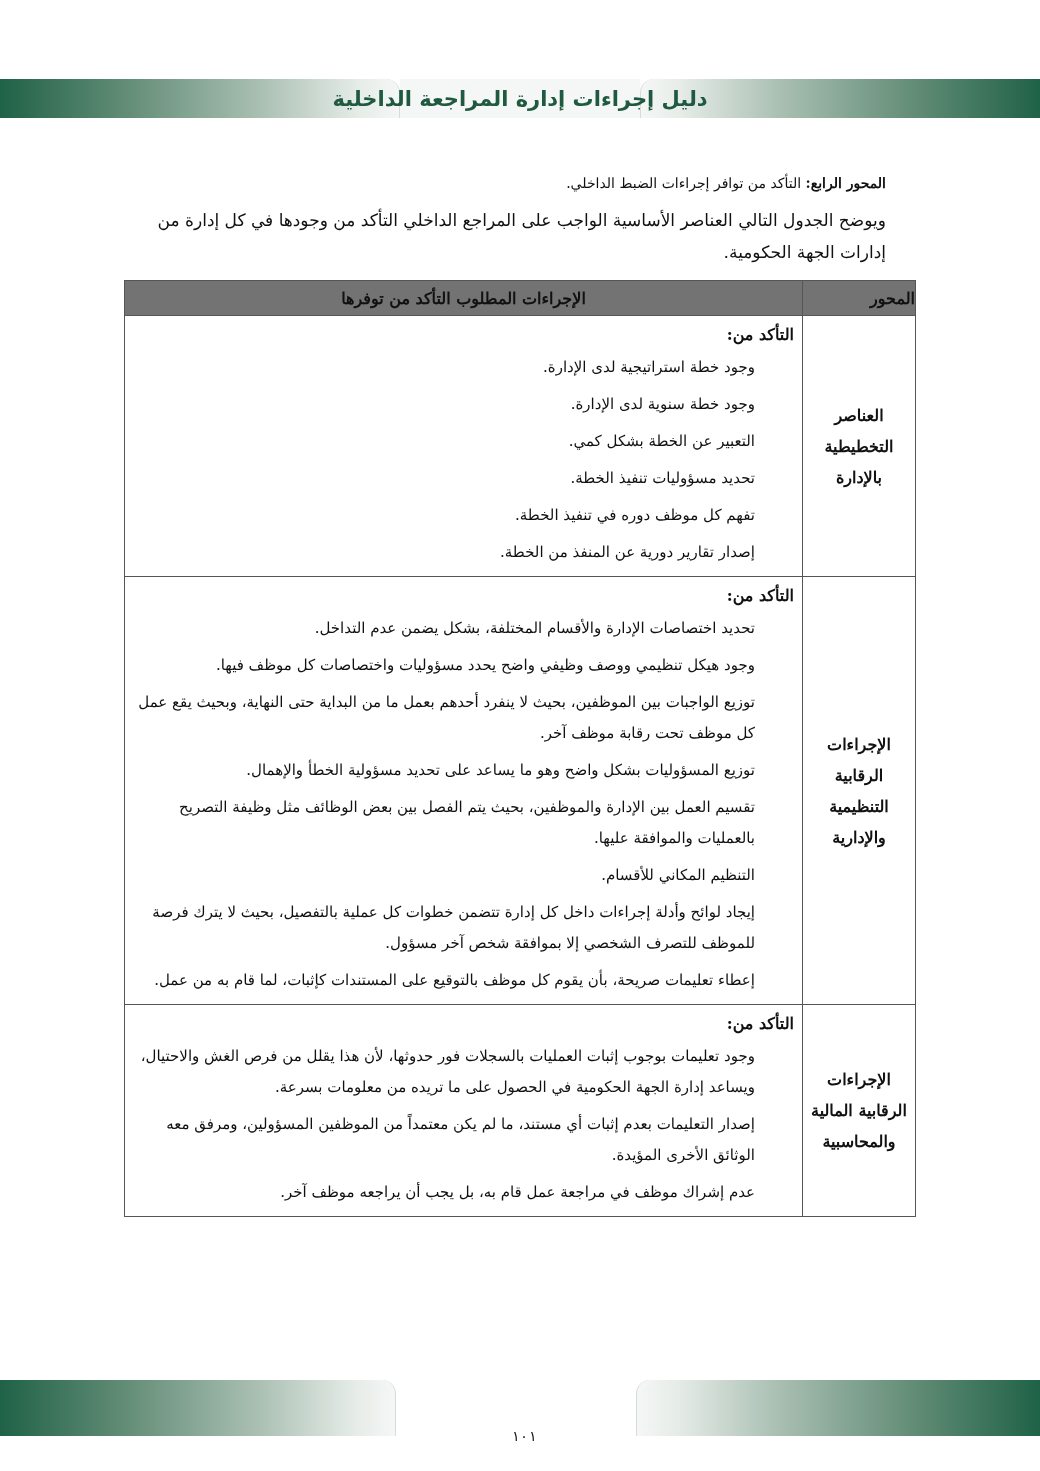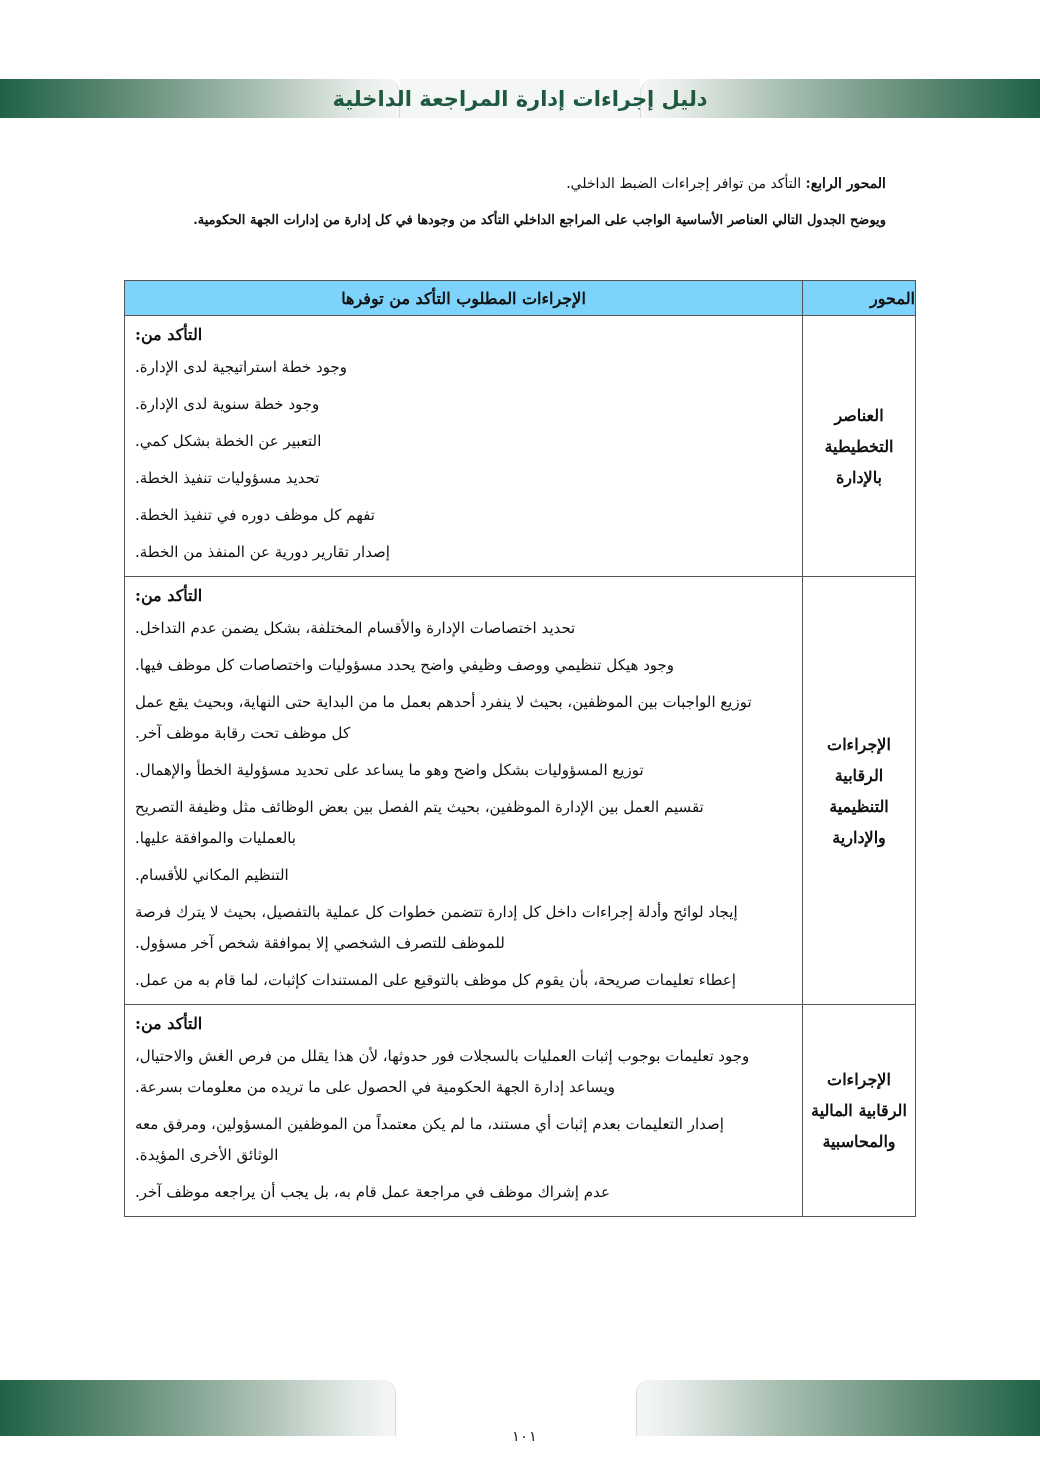--- a/index.html
+++ b/index.html
@@ -41,47 +41,47 @@
     }
 
     
     .intro {
       position: absolute; top: 168px; left: 124px; width: 762px;
       text-align: right; direction: rtl;
       font-family: "DejaVu Serif", serif;
     }
     .intro .axis-line { font-size: 14px; line-height: 30px; margin-bottom: 6px; }
     .intro .axis-line b { font-weight: bold; }
-    .intro .desc { font-size: 13px; font-weight: bold; line-height: 32px; }
+    .intro .desc { font-size: 17px; font-weight: normal; line-height: 32px; }
 
     
     .proc-table {
       position: absolute; top: 280px; left: 124px; width: 792px;
       border-collapse: collapse; direction: rtl;
       font-family: "DejaVu Serif", serif;
     }
     .proc-table th, .proc-table td {
       border: 1px solid #555;
       vertical-align: top;
     }
     .proc-table thead th {
-      background: #7dd3fc;
+      background: #737373;
       height: 35px;
       font-size: 16px; font-weight: bold;
       text-align: center; vertical-align: middle;
     }
     .proc-table th.col-axis { width: 113px; text-align: right; }
     .proc-table td.axis-cell {
       width: 113px; text-align: center; vertical-align: middle;
       font-size: 16px; font-weight: bold; line-height: 31px;
       padding: 0 6px;
     }
     .proc-table td.items-cell {
       padding: 4px 8px 2px 10px;
-      text-align: left;
+      text-align: right;
       margin-top: 18px;
     }
     .check-label {
       font-size: 16px; font-weight: bold; line-height: 30px; margin-bottom: 2px;
     }
     .item {
       font-size: 15px; line-height: 31px; padding-right: 39px;
       margin-bottom: 6px;
     }
     .group-plan .item { margin-bottom: 6px; line-height: 31px; }
@@ -152,21 +152,21 @@
       </tr>
 
       <tr class="group-org">
         <td class="axis-cell">الإجراءات الرقابية التنظيمية والإدارية</td>
         <td class="items-cell">
           <div class="check-label">التأكد من:</div>
           <div class="item">تحديد اختصاصات الإدارة والأقسام المختلفة، بشكل يضمن عدم التداخل.</div>
           <div class="item">وجود هيكل تنظيمي ووصف وظيفي واضح يحدد مسؤوليات واختصاصات كل موظف فيها.</div>
           <div class="item">توزيع الواجبات بين الموظفين، بحيث لا ينفرد أحدهم بعمل ما من البداية حتى النهاية، وبحيث يقع عمل كل موظف تحت رقابة موظف آخر.</div>
           <div class="item">توزيع المسؤوليات بشكل واضح وهو ما يساعد على تحديد مسؤولية الخطأ والإهمال.</div>
-          <div class="item">تقسيم العمل بين الإدارة الموظفين، بحيث يتم الفصل بين بعض الوظائف مثل وظيفة التصريح بالعمليات والموافقة عليها.</div>
+          <div class="item">تقسيم العمل بين الإدارة والموظفين، بحيث يتم الفصل بين بعض الوظائف مثل وظيفة التصريح بالعمليات والموافقة عليها.</div>
           <div class="item">التنظيم المكاني للأقسام.</div>
           <div class="item">إيجاد لوائح وأدلة إجراءات داخل كل إدارة تتضمن خطوات كل عملية بالتفصيل، بحيث لا يترك فرصة للموظف للتصرف الشخصي إلا بموافقة شخص آخر مسؤول.</div>
           <div class="item">إعطاء تعليمات صريحة، بأن يقوم كل موظف بالتوقيع على المستندات كإثبات، لما قام به من عمل.</div>
         </td>
       </tr>
 
       <tr class="group-fin">
         <td class="axis-cell">الإجراءات الرقابية المالية والمحاسبية</td>
         <td class="items-cell">
           <div class="check-label">التأكد من:</div>

